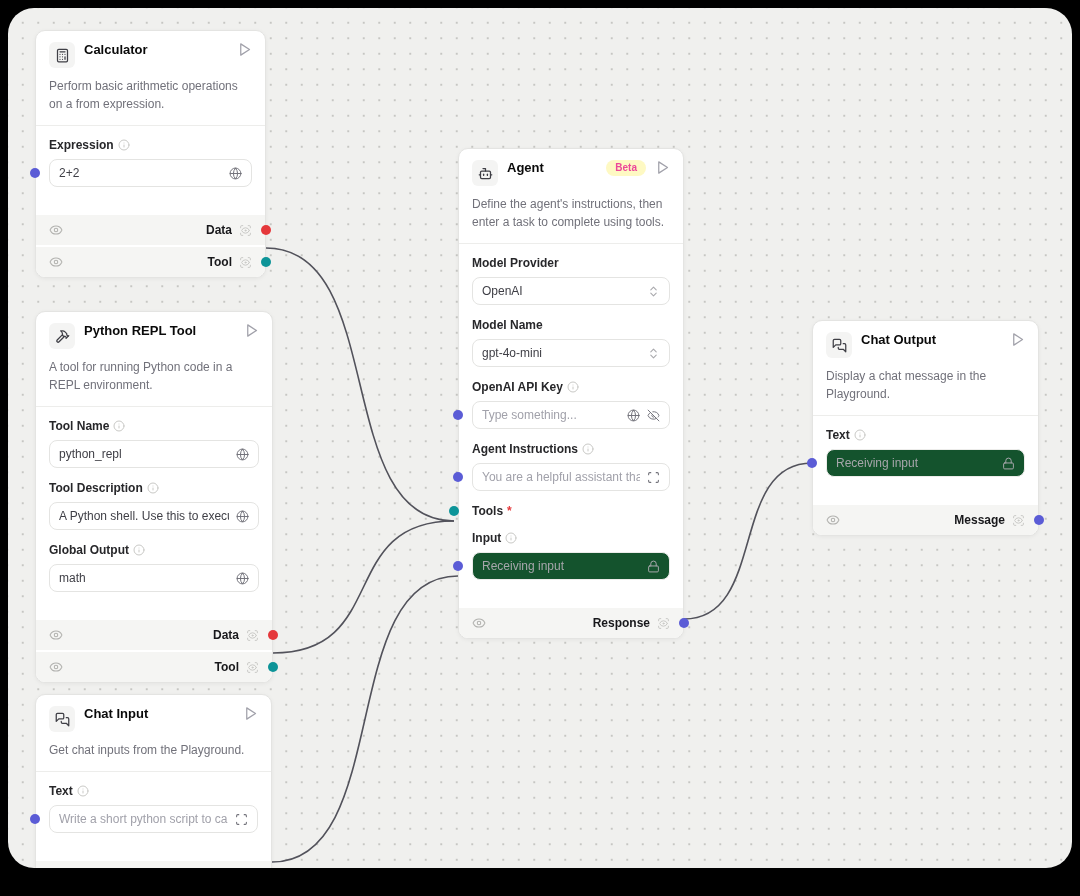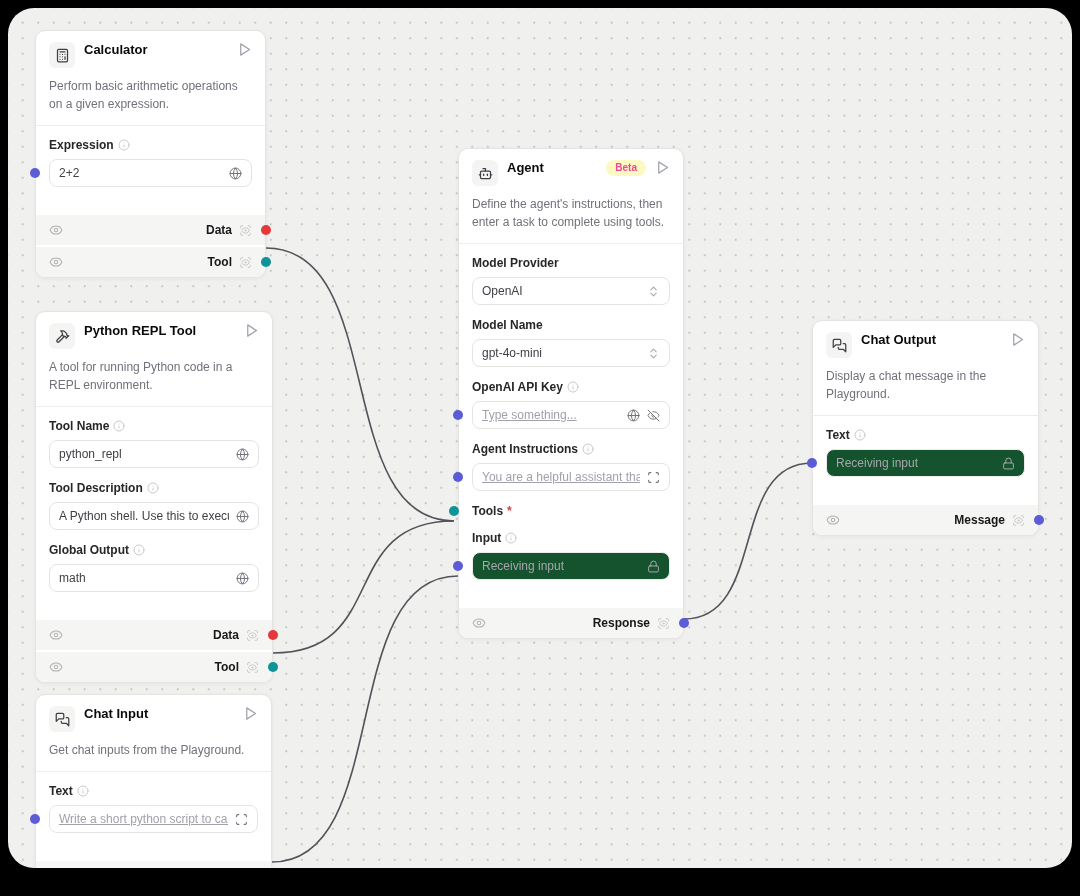--- a/index.html
+++ b/index.html
@@ -33,21 +33,21 @@
 
   .field-label { display:flex; align-items:center; gap:4px; font-weight:600; color:#27272a; margin-bottom:7px; position:relative; }
   .field-label.no-input { margin-bottom:0; }
   .info-icon { color:#c9c9c6; display:flex; }
   .info-icon svg { width:12px; height:12px; }
   .req { color:#e5383b; font-weight:700; }
 
   .input-wrap { position:relative;border-radius:9px; }
   .inputbox { display:flex; align-items:center; height:28px; border:1px solid #e4e4e2; border-radius:8px; padding:0 9px; gap:7px; background:#fff; cursor:text; }
   .inputbox .val { flex:1; white-space:nowrap; overflow:hidden; color:#3f3f46; }
-  .inputbox.ph .val { color:#a1a1aa;text-decoration:underline; }
+  .inputbox.ph .val { color:#a1a1aa; }
   .inputbox.disabled { background:#14532d; border-color:#ececea; }
   .inputbox.disabled .val { color:#a6a6ab; }
   .trail-icon { color:#717179; display:flex; flex:0 0 auto; cursor:pointer; }
   .trail-icon svg { width:13px; height:13px; }
   .trail-icon.dim { color:#a9a9ad; cursor:default; }
 
   .node-outputs { margin-top:16px; }
   .out-row { display:flex; align-items:center; height:30px; background:#f5f5f3; padding:0 13px; gap:7px; position:relative; margin-top:2px; }
   .out-row:last-child { border-radius:0 0 9px 9px; }
   .eye-icon { color:#b2b2af; display:flex; cursor:pointer; }
@@ -157,21 +157,21 @@
             </svg>
           </span>
         <span class="node-title">Calculator</span>
         <span class="spacer"></span>
         <span class="play-btn">
             <svg viewBox="0 0 24 24" fill="none" stroke="currentColor" stroke-width="2" stroke-linejoin="round">
               <use href="#i-play"></use>
             </svg>
           </span>
       </div>
-      <div class="node-desc">Perform basic arithmetic operations on a given expression.</div>
+      <div class="node-desc">Perform basic arithmetic operations on a from expression.</div>
       <div class="node-body">
         <div class="field">
           <div class="field-label">
             <span>Expression</span>
             <span class="info-icon">
                 <svg viewBox="0 0 24 24" fill="none" stroke="currentColor" stroke-width="2" stroke-linecap="round">
                   <use href="#i-info"></use>
                 </svg>
               </span>
           </div>

